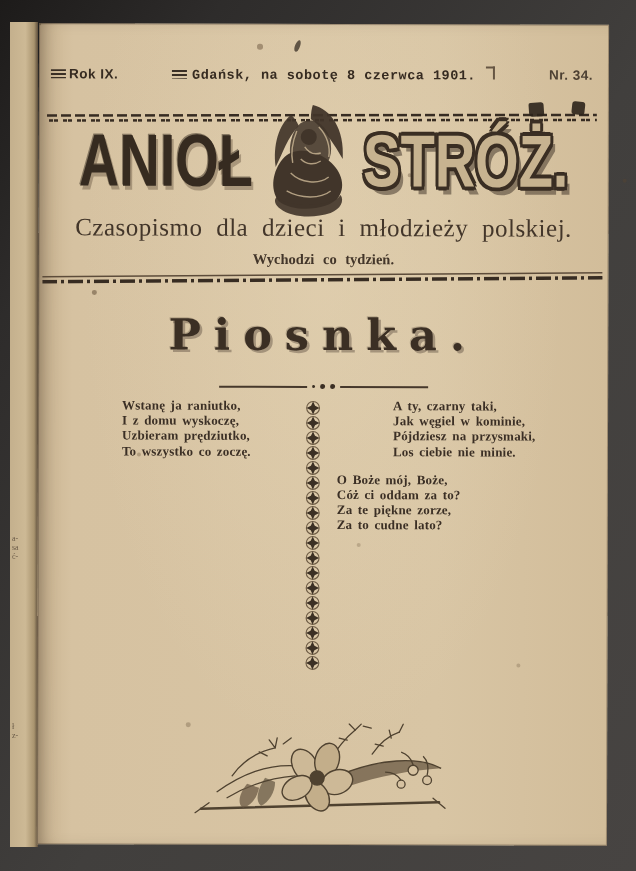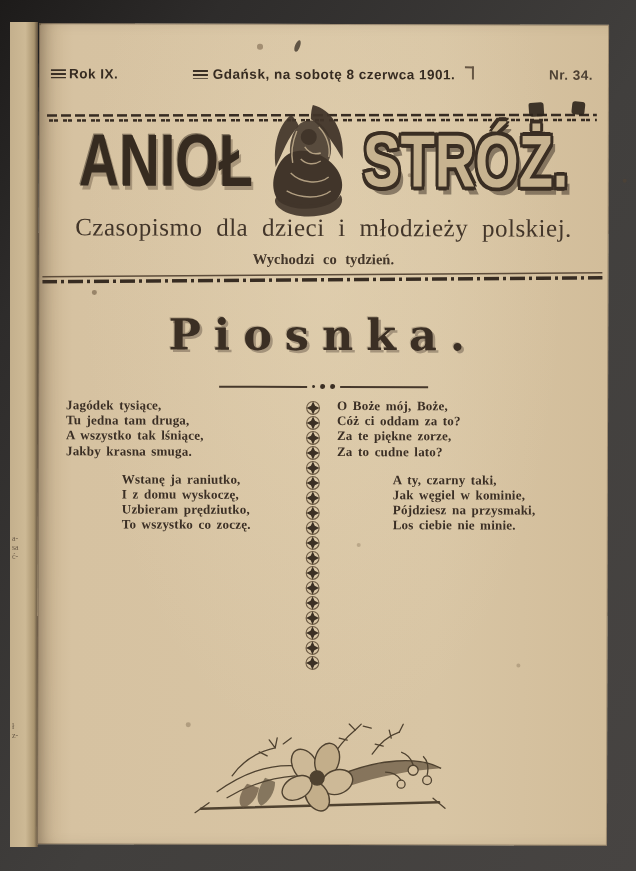--- a/index.html
+++ b/index.html
@@ -25,21 +25,21 @@
     color:#3a2e24;
   }
   .specks{position:absolute;left:0;top:0;width:2px;height:2px;border-radius:50%;background:rgba(80,62,44,.5);
     box-shadow:220px 22px 0 2px rgba(96,74,50,.45), 55px 268px 0 1.5px rgba(90,70,48,.5),
       585px 155px 0 1px rgba(90,70,48,.4), 320px 520px 0 1px rgba(90,70,48,.25),
       150px 700px 0 1.5px rgba(90,70,48,.3), 480px 640px 0 1px rgba(90,70,48,.25),
       370px 150px 0 1px rgba(90,70,48,.35), 100px 430px 0 1px rgba(90,70,48,.3);}
   
   .hdr{position:absolute;top:42px;left:12px;right:16px;display:flex;justify-content:space-between;align-items:baseline;
        font-family:"Liberation Sans",sans-serif;font-weight:bold;font-size:13.5px;letter-spacing:.5px;color:#362b21;}
-  .hdr .mid{display:flex;align-items:baseline;gap:2px;}
+  .hdr .mid{display:flex;align-items:baseline;gap:2px;font-family:Liberation Mono, monospace;}
   .stamp{display:inline-block;width:15px;height:9px;margin-right:3px;align-self:center;
          background:repeating-linear-gradient(180deg,#3a2f25 0 2px,rgba(0,0,0,0) 2px 4px);}
   .bracket{display:inline-block;width:7px;height:11px;margin-left:8px;border-top:2px solid #4a3b2c;border-right:2px solid #4a3b2c;opacity:.8;}
   .issue{opacity:.85;}
   
   .rule-tracks{position:absolute;top:90px;left:8px;right:12px;height:8px;transform:rotate(-.2deg);
     background:
       repeating-linear-gradient(90deg,#372c22 0 10px,rgba(0,0,0,0) 10px 14px) 0 0/100% 2.5px no-repeat,
       repeating-linear-gradient(90deg,#372c22 0 4px,rgba(0,0,0,0) 4px 5.5px,#372c22 5.5px 9.5px,rgba(0,0,0,0) 9.5px 14px) 2px 4.5px/100% 2.5px no-repeat;}
   .blob{position:absolute;background:#2c231b;opacity:.9;}
@@ -140,24 +140,20 @@
   <div class="title-orn">
     <i class="ln"></i>
     <i class="dot sm"></i>
     <i class="dot"></i>
     <i class="dot"></i>
     <i class="ln"></i>
   </div>
 
   <div class="poem">
     <div class="pcol left">
-        <div class="stanza">Jagódek tysiące,
-Tu jedna tam druga,
-A wszystko tak lśniące,
-Jakby krasna smuga.</div>
         <div class="stanza indent">Wstanę ja raniutko,
 I z domu wyskoczę,
 Uzbieram prędziutko,
 To wszystko co zoczę.</div>
       </div>
     <svg class="col-divider" viewBox="0 0 20 280" height="280">
       <defs>
         <g id="motif">
           <circle cx="10" cy="8" r="6.4" fill="none" stroke="#6e5c45" stroke-width="1.1"></circle>
           <path d="M10 1.5 L12 5.8 L16.5 8 L12 10.2 L10 14.5 L8 10.2 L3.5 8 L8 5.8 Z" fill="#3c3024"></path>
@@ -178,28 +174,28 @@
           <use href="#motif" y="165"></use>
         <use href="#motif" y="180"></use>
           <use href="#motif" y="195"></use>
           <use href="#motif" y="210"></use>
           <use href="#motif" y="225"></use>
         <use href="#motif" y="240"></use>
           <use href="#motif" y="255"></use>
       </g>
     </svg>
     <div class="pcol right">
+        <div class="stanza indent">A ty, czarny taki,
+Jak węgiel w kominie,
+Pójdziesz na przysmaki,
+Los ciebie nie minie.</div>
         <div class="stanza">O Boże mój, Boże,
 Cóż ci oddam za to?
 Za te piękne zorze,
 Za to cudne lato?</div>
-        <div class="stanza indent">A ty, czarny taki,
-Jak węgiel w kominie,
-Pójdziesz na przysmaki,
-Los ciebie nie minie.</div>
       </div>
   </div>
 
   <svg class="floral" viewBox="0 0 280 110">
     <g stroke="#4f4230" fill="none" stroke-width="1.3" stroke-linecap="round">
       <path d="M14 95 L252 88" stroke-width="2.6"></path>
       <path d="M8 99 L22 89"></path>
         <path d="M246 84 L258 94"></path>
       <path d="M30 78 C55 60 80 50 110 52"></path>
       <path d="M40 84 C60 72 84 64 108 62"></path>

